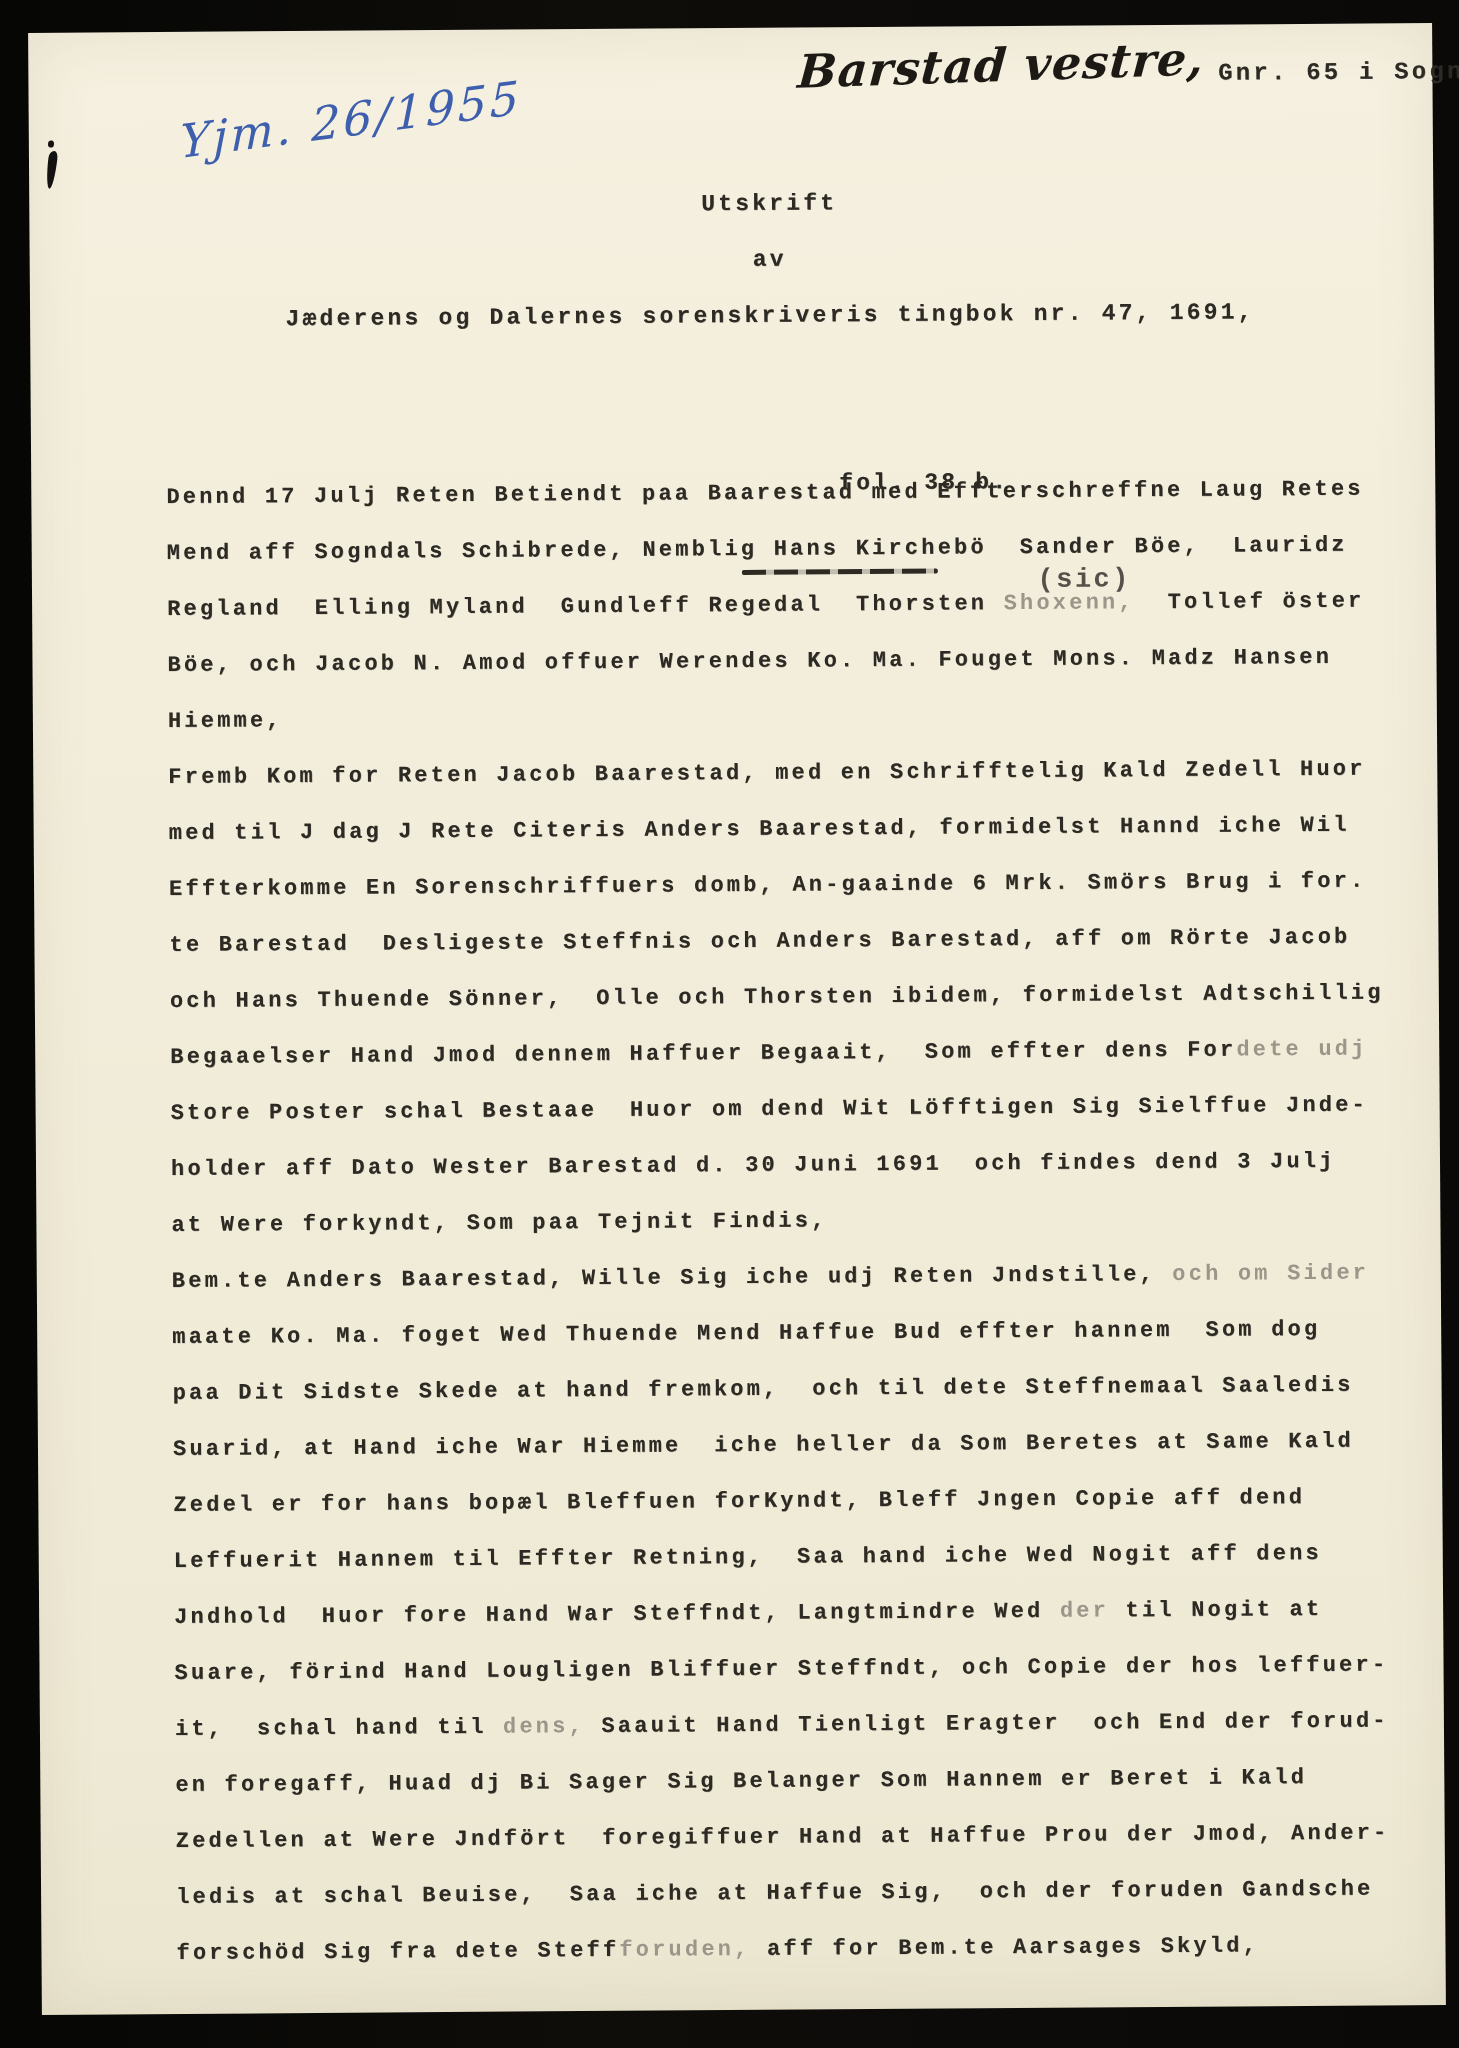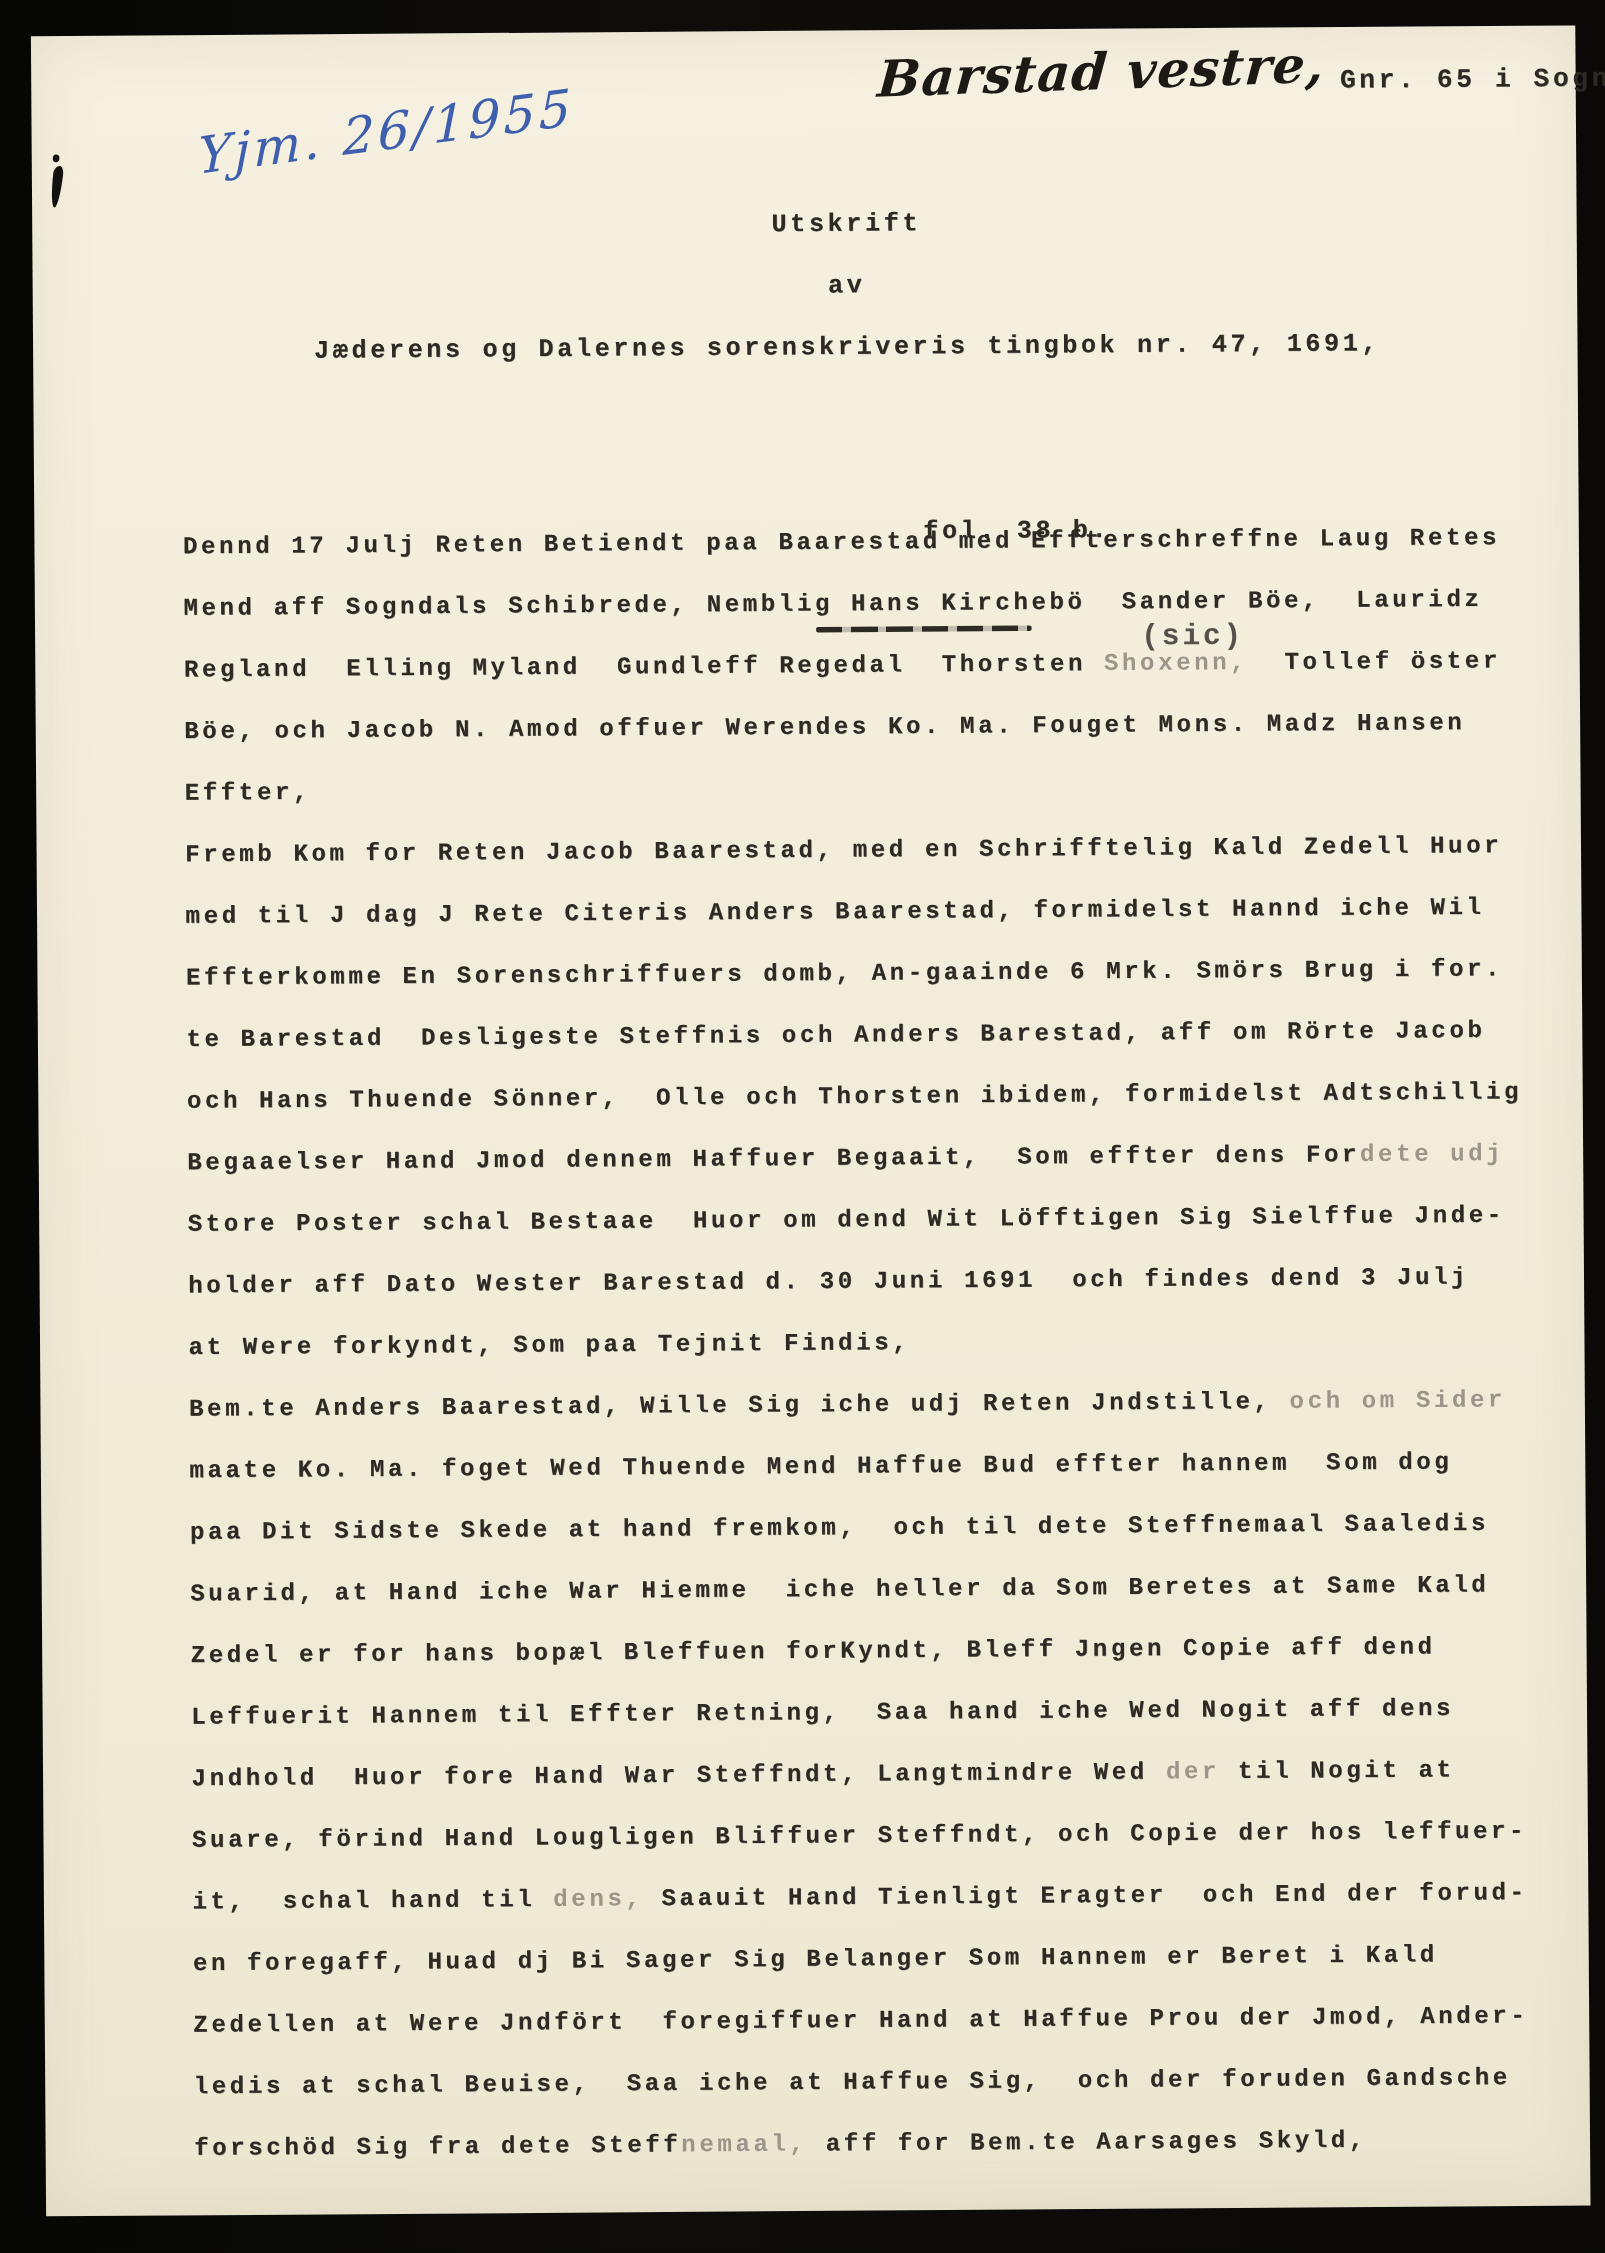--- a/index.html
+++ b/index.html
@@ -152,21 +152,21 @@
           <span class="folio-underline" style="display:block"></span>
         </span>
       </div>
     </div>
 
     <div class="typed-body typed">
         <div class="body-line"><span class="seg">Dennd 17 Julj Reten Betiendt paa Baarestad med Effterschreffne Laug Retes</span></div>
         <div class="body-line"><span class="seg">Mend aff Sogndals Schibrede, Nemblig Hans Kirchebö  Sander Böe,  Lauridz</span></div>
         <div class="body-line"><span class="seg">Regland  Elling Myland  Gundleff Regedal  Thorsten </span><span class="seg tone-faint">Shoxenn,<span class="sic-note">(sic)</span></span><span class="seg">  Tollef öster</span></div>
         <div class="body-line"><span class="seg">Böe, och Jacob N. Amod offuer Werendes Ko. Ma. Fouget Mons. Madz Hansen</span></div>
-        <div class="body-line"><span class="seg">Effter,</span></div>
+        <div class="body-line"><span class="seg">Hiemme,</span></div>
         <div class="body-line"><span class="seg">Fremb Kom for Reten Jacob Baarestad, med en Schrifftelig Kald Zedell Huor</span></div>
         <div class="body-line"><span class="seg">med til J dag J Rete Citeris Anders Baarestad, formidelst Hannd iche Wil</span></div>
         <div class="body-line"><span class="seg">Effterkomme En Sorenschriffuers domb, An-gaainde 6 Mrk. Smörs Brug i for.</span></div>
         <div class="body-line"><span class="seg">te Barestad  Desligeste Steffnis och Anders Barestad, aff om Rörte Jacob</span></div>
         <div class="body-line"><span class="seg">och Hans Thuende Sönner,  Olle och Thorsten ibidem, formidelst Adtschillig</span></div>
         <div class="body-line"><span class="seg">Begaaelser Hand Jmod dennem Haffuer Begaait,  Som effter dens For</span><span class="seg tone-faint">dete udj</span></div>
         <div class="body-line"><span class="seg">Store Poster schal Bestaae  Huor om dend Wit Löfftigen Sig Sielffue Jnde-</span></div>
         <div class="body-line"><span class="seg">holder aff Dato Wester Barestad d. 30 Juni 1691  och findes dend 3 Julj</span></div>
         <div class="body-line"><span class="seg">at Were forkyndt, Som paa Tejnit Findis,</span></div>
         <div class="body-line"><span class="seg">Bem.te Anders Baarestad, Wille Sig iche udj Reten Jndstille, </span><span class="seg tone-faint">och om Sider</span></div>
@@ -174,17 +174,17 @@
         <div class="body-line"><span class="seg">paa Dit Sidste Skede at hand fremkom,  och til dete Steffnemaal Saaledis</span></div>
         <div class="body-line"><span class="seg">Suarid, at Hand iche War Hiemme  iche heller da Som Beretes at Same Kald</span></div>
         <div class="body-line"><span class="seg">Zedel er for hans bopæl Bleffuen forKyndt, Bleff Jngen Copie aff dend</span></div>
         <div class="body-line"><span class="seg">Leffuerit Hannem til Effter Retning,  Saa hand iche Wed Nogit aff dens</span></div>
         <div class="body-line"><span class="seg">Jndhold  Huor fore Hand War Steffndt, Langtmindre Wed </span><span class="seg tone-faint">der</span><span class="seg"> til Nogit at</span></div>
         <div class="body-line"><span class="seg">Suare, förind Hand Lougligen Bliffuer Steffndt, och Copie der hos leffuer-</span></div>
         <div class="body-line"><span class="seg">it,  schal hand til </span><span class="seg tone-faint">dens,</span><span class="seg"> Saauit Hand Tienligt Eragter  och End der forud-</span></div>
         <div class="body-line"><span class="seg">en foregaff, Huad dj Bi Sager Sig Belanger Som Hannem er Beret i Kald</span></div>
         <div class="body-line"><span class="seg">Zedellen at Were Jndfört  foregiffuer Hand at Haffue Prou der Jmod, Ander-</span></div>
         <div class="body-line"><span class="seg">ledis at schal Beuise,  Saa iche at Haffue Sig,  och der foruden Gandsche</span></div>
-        <div class="body-line"><span class="seg">forschöd Sig fra dete Steff</span><span class="seg tone-faint">nemaal,</span><span class="seg"> aff for Bem.te Aarsages Skyld,</span></div>
+        <div class="body-line"><span class="seg">forschöd Sig fra dete Steff</span><span class="seg tone-faint">foruden,</span><span class="seg"> aff for Bem.te Aarsages Skyld,</span></div>
       </div>
 
   </div>
 </div>
 
 </body></html>

